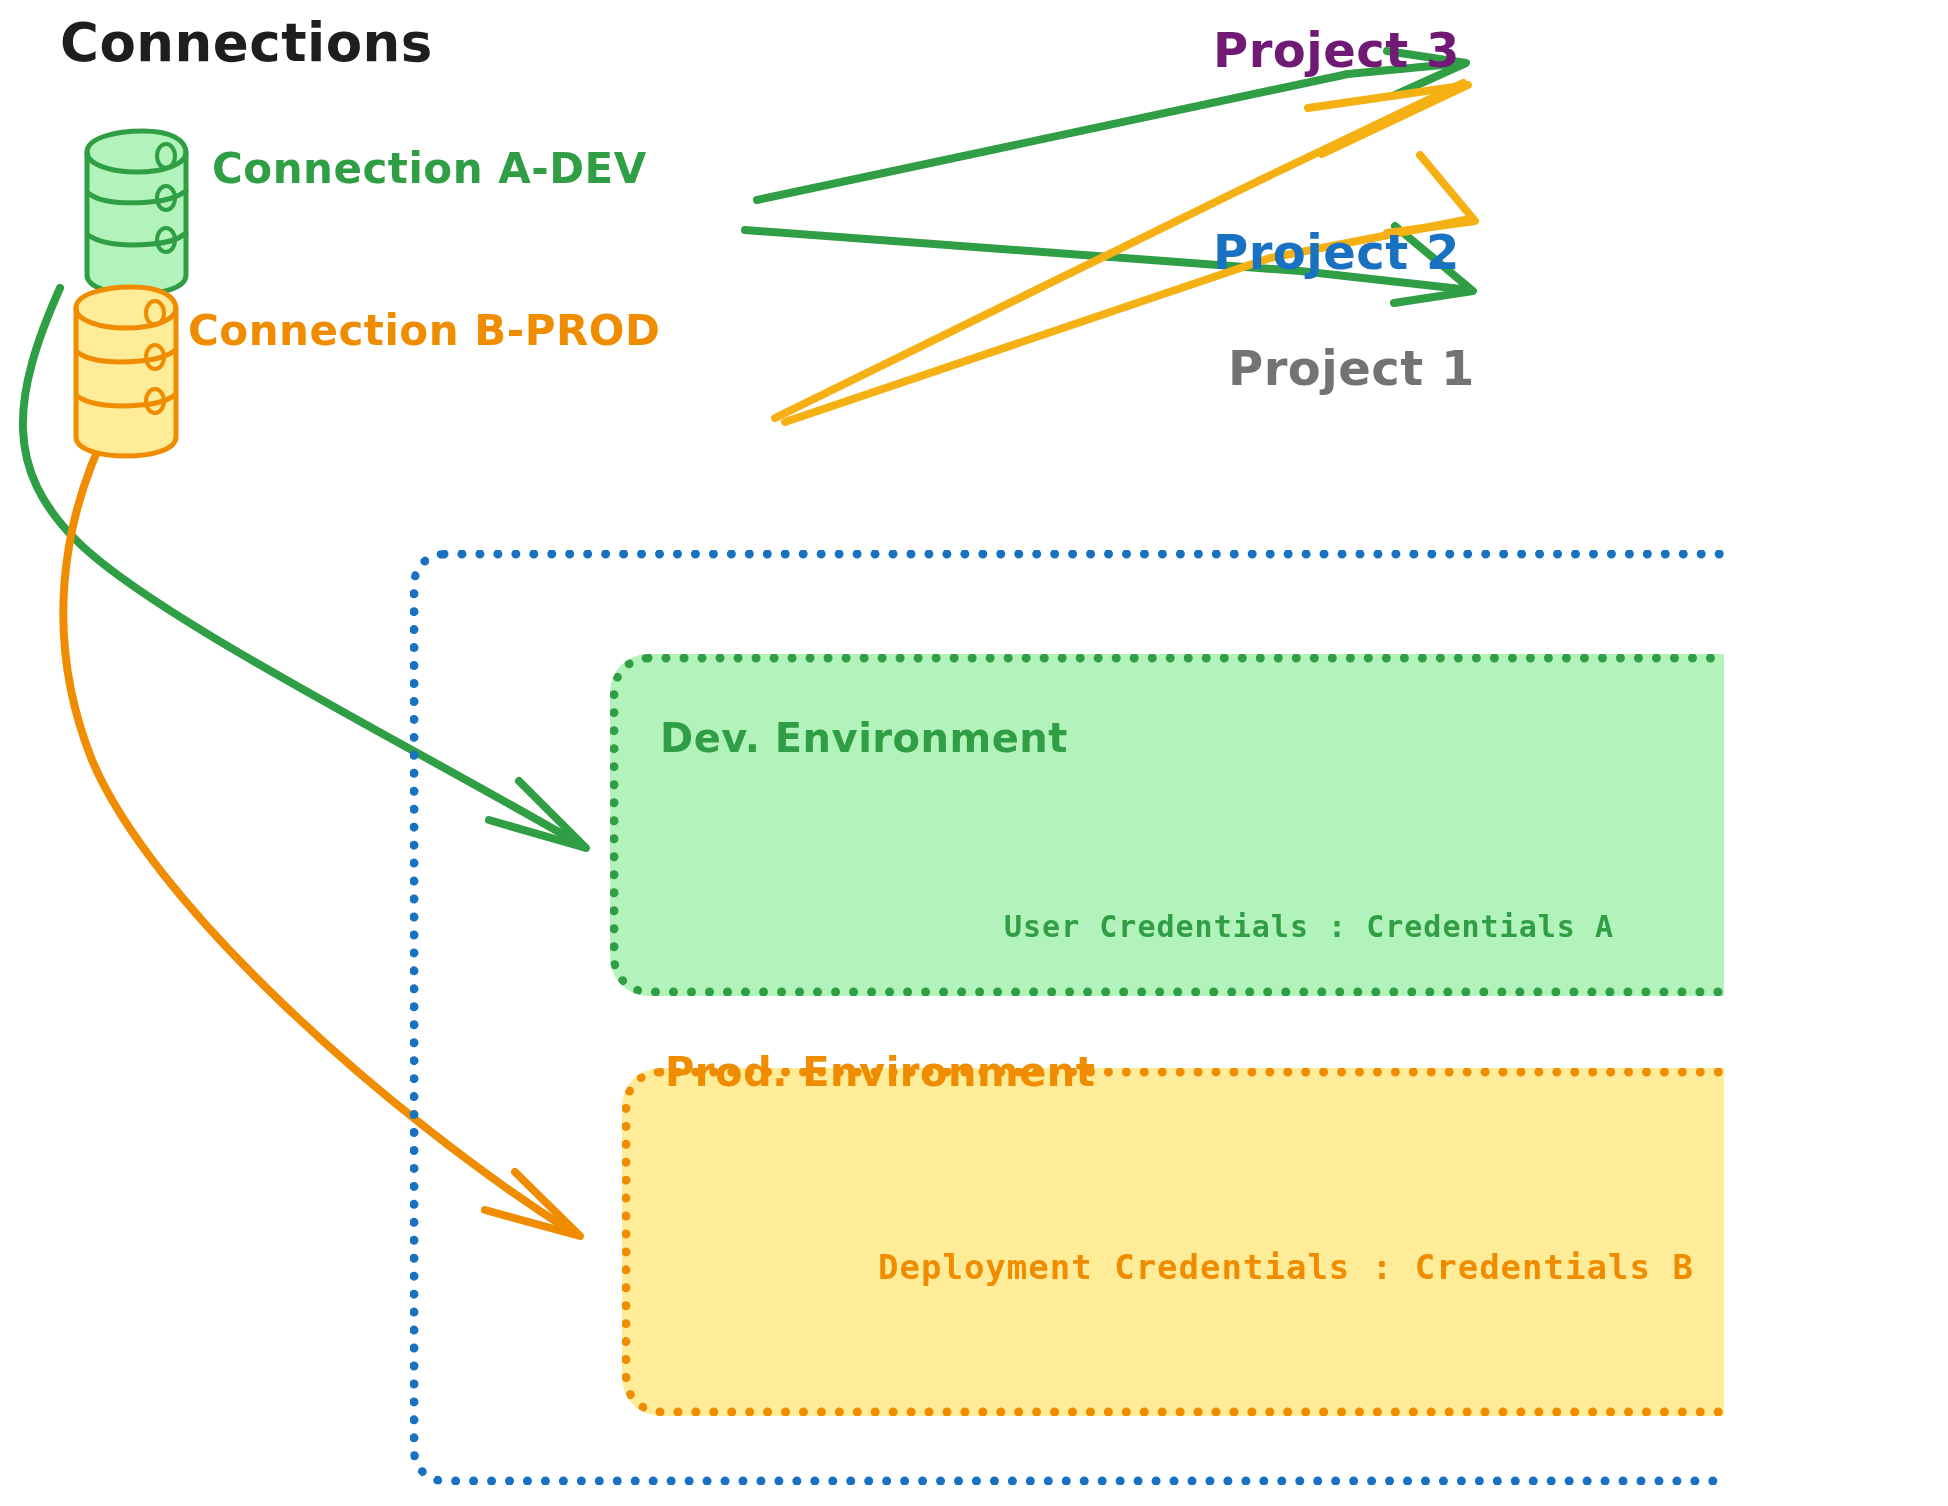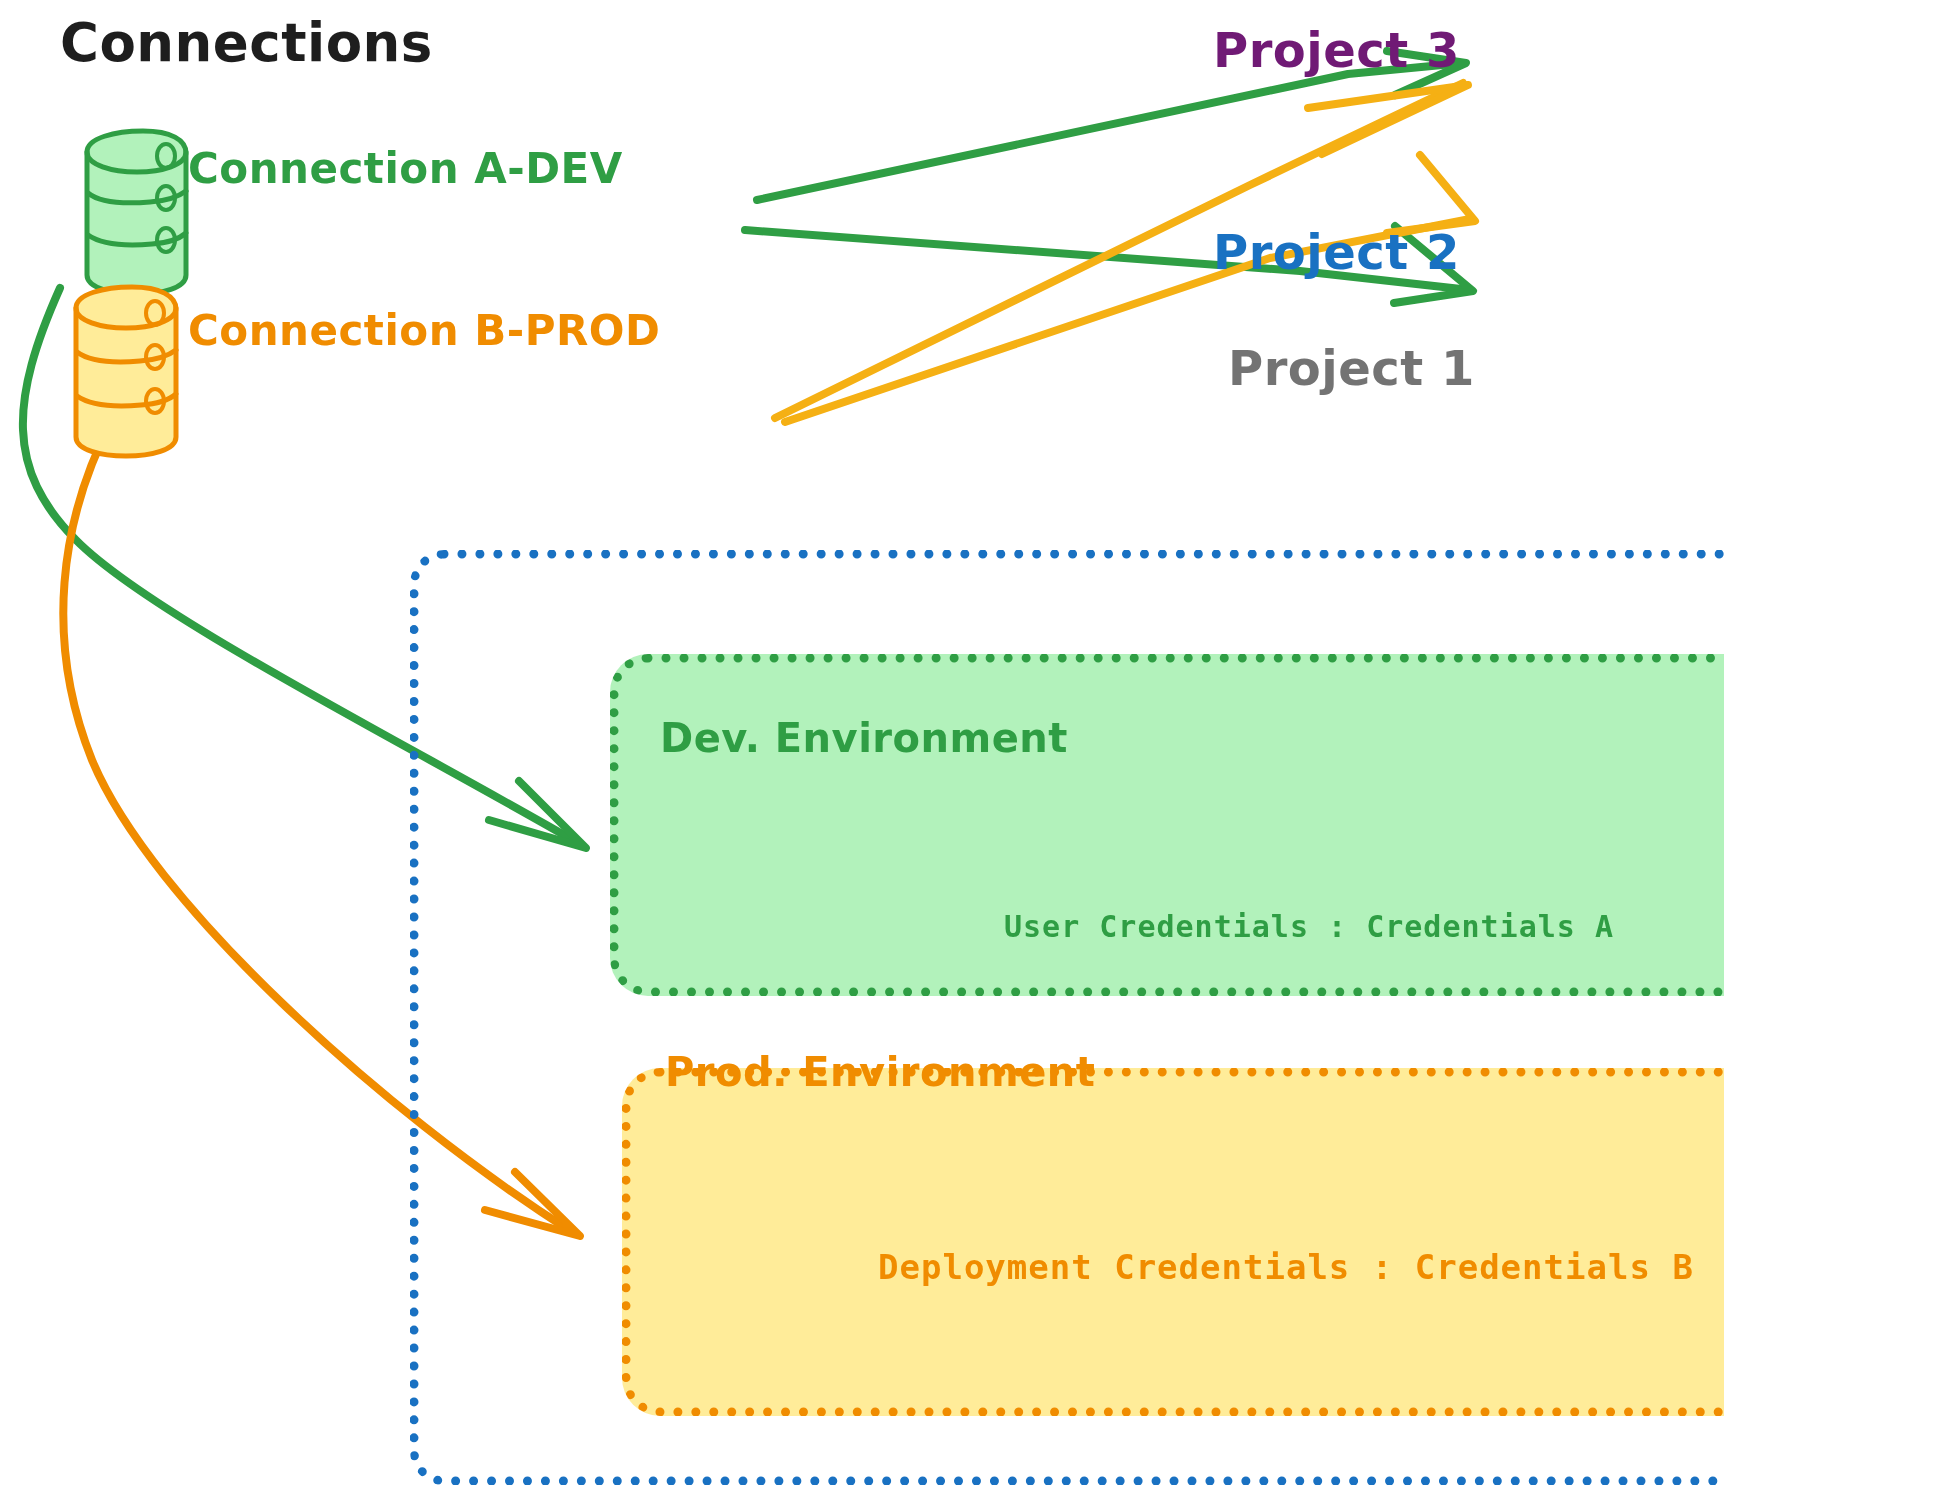--- a/index.html
+++ b/index.html
@@ -41,20 +41,21 @@
   }
   #title-connections {
     left: 60px;  top: 16px;
     font-size: 53px;
     color: #1e1e1e;
   }
   #label-conn-a {
     left: 188px; top: 148px;
     font-size: 42px;
     color: #2f9e44;
+    padding-left: 24px;
   }
   #label-conn-b {
     left: 180px; top: 310px;
     font-size: 42px;
     color: #f08c00;
     padding-left: 8px;
   }
   #label-project-3 {
     left: 1213px; top: 26px;
     font-size: 48px;

